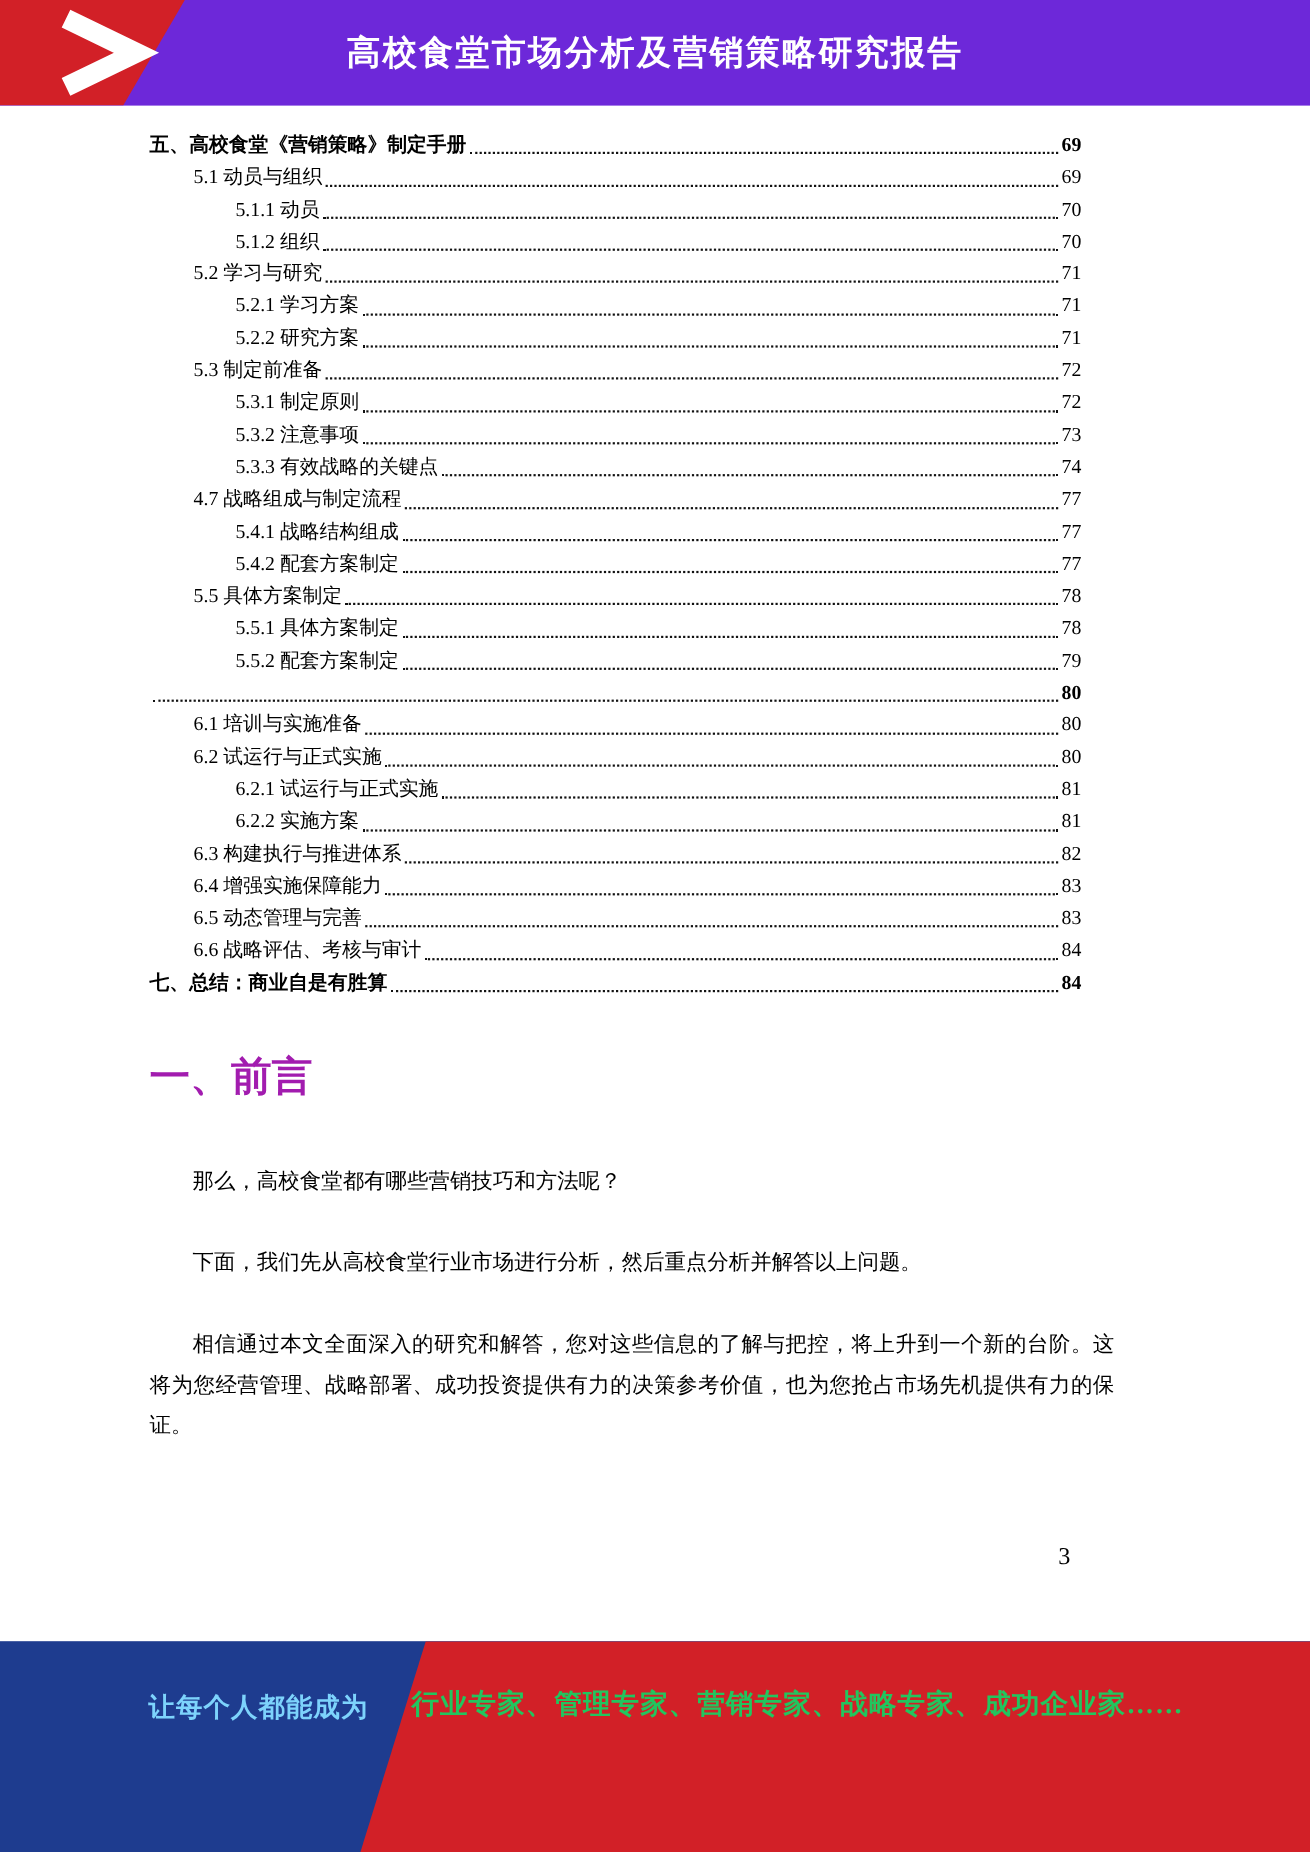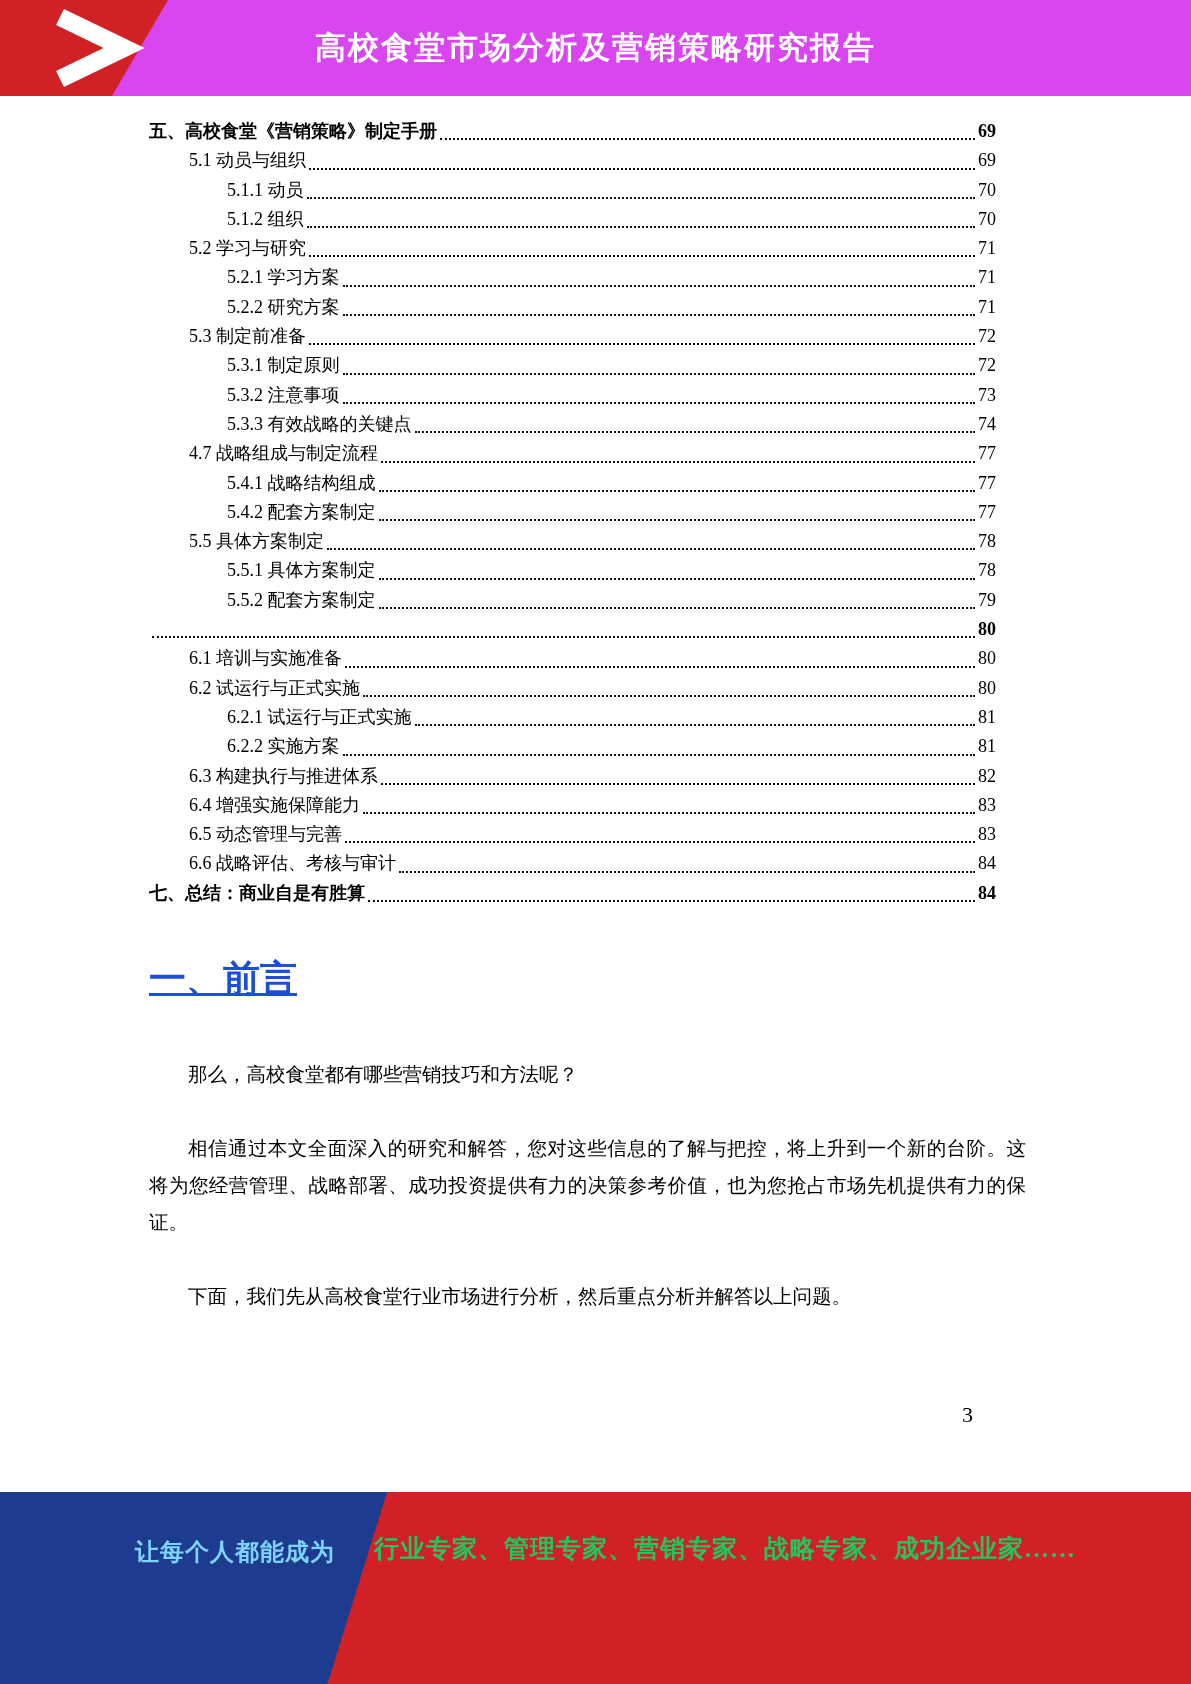--- a/index.html
+++ b/index.html
@@ -6,48 +6,48 @@
   html,body { margin:0; padding:0; background:#ffffff; }
   .page {
     position:relative; width:1191px; height:1684px; margin:0 auto;
     background:#ffffff; overflow:hidden; color:#000;
     font-family:"Liberation Serif", serif;
   }
 
   
   .header-band {
     position:absolute; top:0; left:0; width:100%; height:96px;
-    background:#d946ef;
+    background:#6d28d9;
   }
   .header-deco { position:absolute; left:0; top:0; }
   .header-title {
     position:absolute; left:0; top:0; width:100%; height:96px;
     display:flex; align-items:center; justify-content:center;
     color:#ffffff; font-family:"Liberation Sans", sans-serif;
     font-weight:bold; font-size:31px; letter-spacing:2px;
   }
 
   
   .content {
-    position:absolute; top:117px; left:149px; width:877px;
+    position:absolute; top:117px; left:136px; width:877px;
   }
 
   .toc { font-size:18px; padding-right:30px; }
   .toc-row { display:flex; align-items:flex-end; height:29.3px; line-height:29.3px; }
   .toc-row.lvl1 { font-weight:bold; }
   .toc-row.lvl2 { padding-left:40px; }
   .toc-row.lvl3 { padding-left:78px;text-align:center; }
   .toc-label { white-space:nowrap; }
   .toc-leader { flex:1; border-bottom:2px dotted #111; margin:0 3px 6px 3px; min-width:20px; }
   .toc-page { white-space:nowrap; }
 
   .section-heading {
     margin:46px 0 0 0;
     font-family:"Liberation Sans", sans-serif;
-    font-weight:bold; font-size:37px; color:#1d4ed8;text-decoration:underline;
+    font-weight:bold; font-size:37px; color:#a21caf;
   }
 
   .section-body { margin-top:52px; }
   .body-para {
     margin:0 0 37px 0;
     font-size:19.5px; line-height:37px;
     text-indent:2em; text-align:justify;
   }
 
   .page-number {
@@ -251,23 +251,23 @@
     <span class="toc-label">七、总结：商业自是有胜算</span>
     <span class="toc-leader"></span>
     <span class="toc-page">84</span>
   </div>
 </nav>
     <h1 class="section-heading">一、前言</h1>
     <div class="section-body">
 
   <p class="body-para">那么，高校食堂都有哪些营销技巧和方法呢？</p>
 
+  <p class="body-para">下面，我们先从高校食堂行业市场进行分析，然后重点分析并解答以上问题。</p>
+
   <p class="body-para">相信通过本文全面深入的研究和解答，您对这些信息的了解与把控，将上升到一个新的台阶。这将为您经营管理、战略部署、成功投资提供有力的决策参考价值，也为您抢占市场先机提供有力的保证。</p>
-
-  <p class="body-para">下面，我们先从高校食堂行业市场进行分析，然后重点分析并解答以上问题。</p>
 </div>
   </div>
 
   <div class="page-number">3</div>
 
   <div class="footer-band">
     <div class="footer-red"></div>
     <div class="footer-left-text">让每个人都能成为</div>
     <div class="footer-right-text">行业专家、管理专家、营销专家、战略专家、成功企业家……</div>
   </div>

